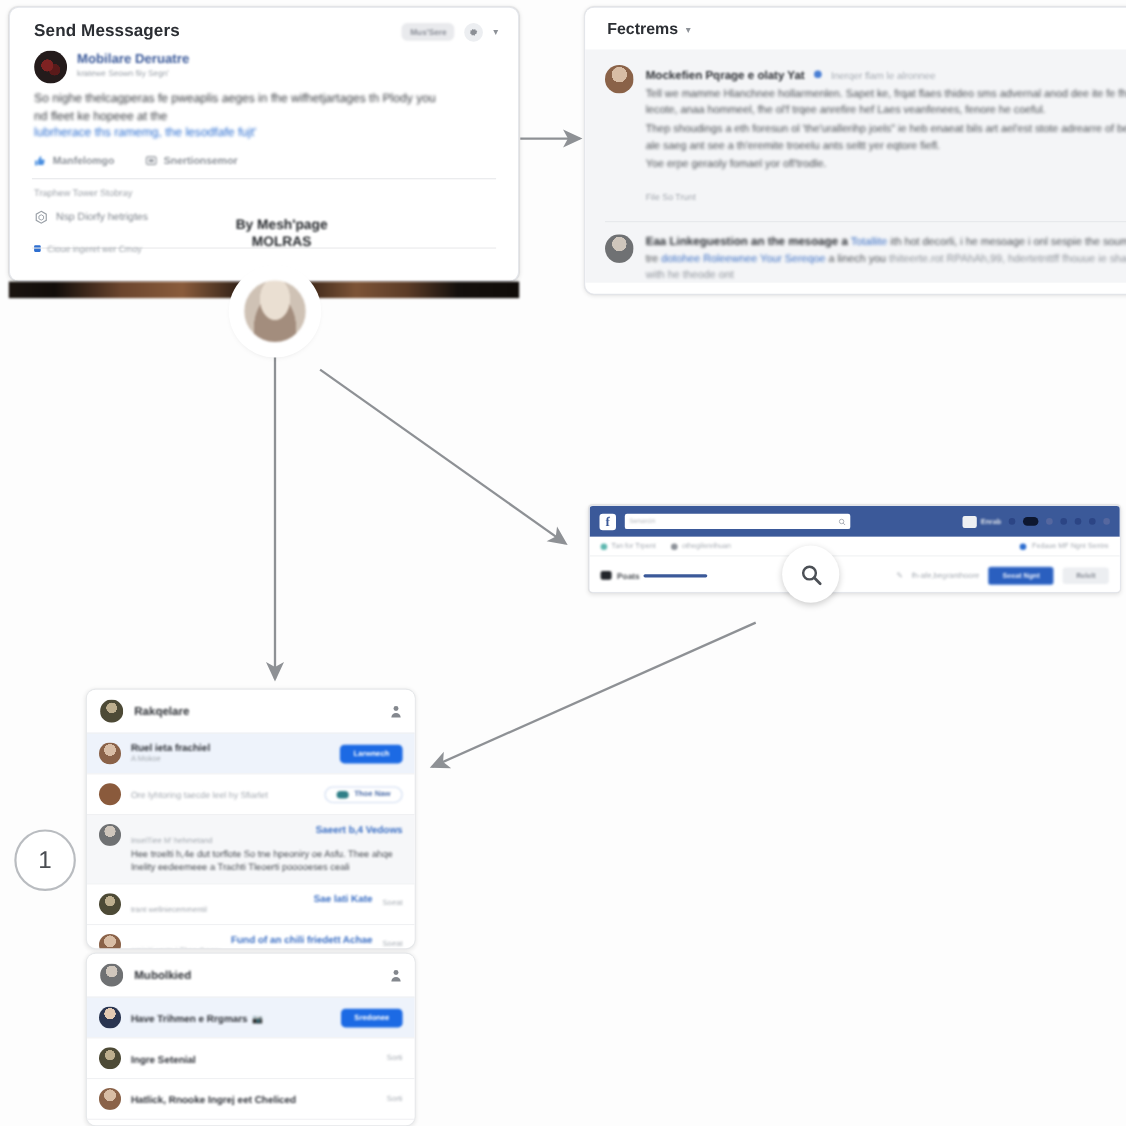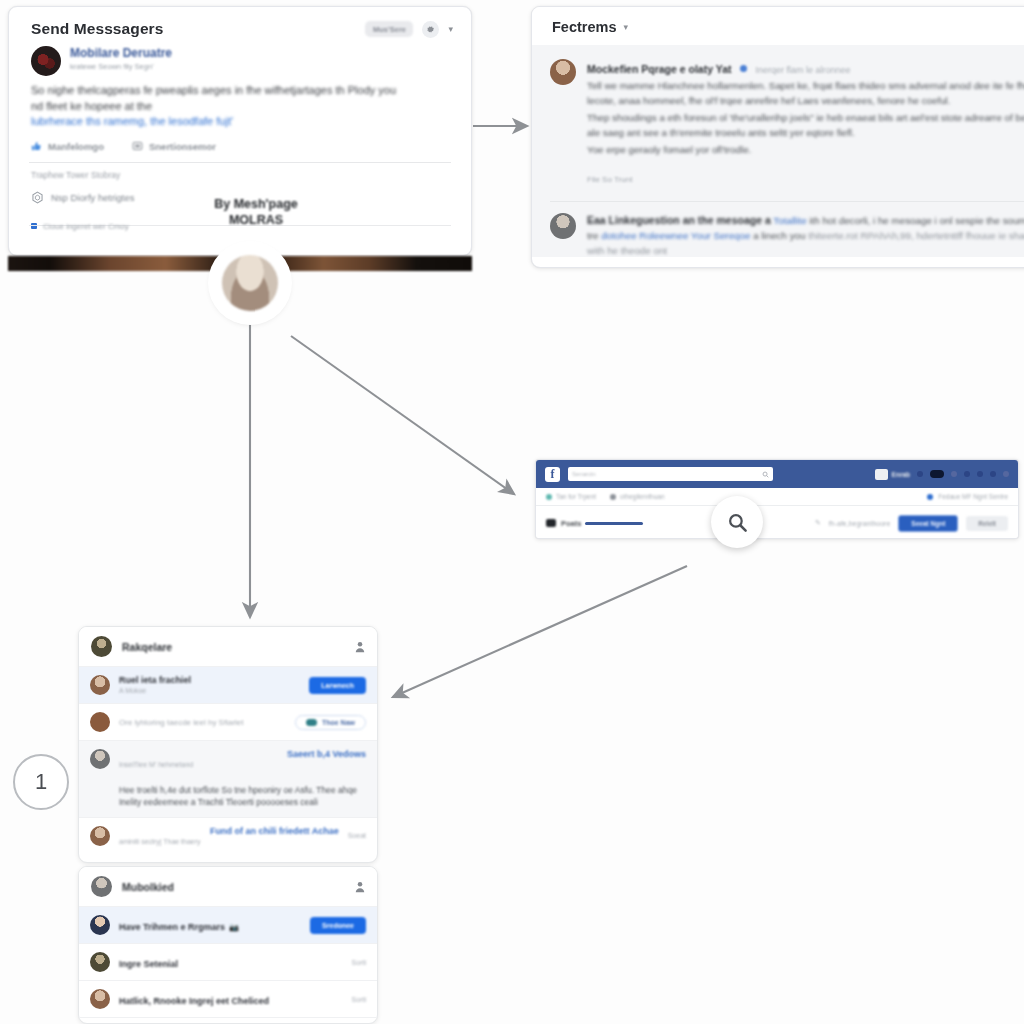--- a/index.html
+++ b/index.html
@@ -202,21 +202,21 @@
   .row {
     display: flex; align-items: flex-start; gap: 9px; padding: 8px 11px;
     border-top: 1px solid #f0f1f3;
   }
   .row.hl { background: #eef3fb; }
   .row.alt { background: #f6f7f9; }
   .row-main { flex: 1; min-width: 0; }
   .row-title { font-size: 9px; font-weight: bold; color: #30333a; }
   .row-title.lnk { color: #3b6fc4; text-align: right; }
   .row-sub { font-size: 7px; color: #a6abb2; margin-top: 2px; }
-  .row-body { font-size: 8.5px; color: #4a4e54; line-height: 1.45; margin-top: 16px; }
+  .row-body { font-size: 8.5px; color: #4a4e54; line-height: 1.45; margin-top: 2px; }
   .row-right { font-size: 7px; color: #a9aeb5; align-self: center; }
   .btn-row-blue {
     background: #1c6ae4; color: #fff; font-size: 7px; font-weight: bold;
     border-radius: 4px; padding: 5px 12px; border: none; align-self: center;
   }
   .chip-out {
     display: flex; align-items: center; gap: 5px; border: 1px solid #cfdcf1;
     border-radius: 13px; padding: 3px 10px; background: #fff; align-self: center;
   }
   .chip-txt { font-size: 7px; color: #4e6ea8; font-weight: bold; }
@@ -471,20 +471,28 @@
 
     <div class="row alt">
       <div class="av gray" style="width:20px;height:20px;"></div>
       <div class="row-main blur-s">
         <div class="row-title lnk">Saeert b,4 Vedows</div>
         <div class="row-sub">InselTiee M' hehmetand</div>
         <div class="row-body">Hee troelti h,4e dut torflote So tne hpeoniry oe Asfu. Thee ahqe Inelity eedeemeee a Trachti Tleoerti pooooeses ceali</div>
       </div>
     </div>
 
+    <div class="row">
+      <div class="av olive" style="width:20px;height:20px;"></div>
+      <div class="row-main blur-s">
+        <div class="row-title lnk">Sae lati Kate</div>
+        <div class="row-sub">trant wellniecemmentil</div>
+      </div>
+      <span class="row-right blur-s">Soeat</span>
+    </div>
 
     <div class="row">
       <div class="av brown" style="width:20px;height:20px;"></div>
       <div class="row-main blur-s">
         <div class="row-title lnk">Fund of an chili friedett Achae</div>
         <div class="row-sub">aminiti sectryj Thae thaery</div>
       </div>
       <span class="row-right blur-s">Soeat</span>
     </div>
   </div>

